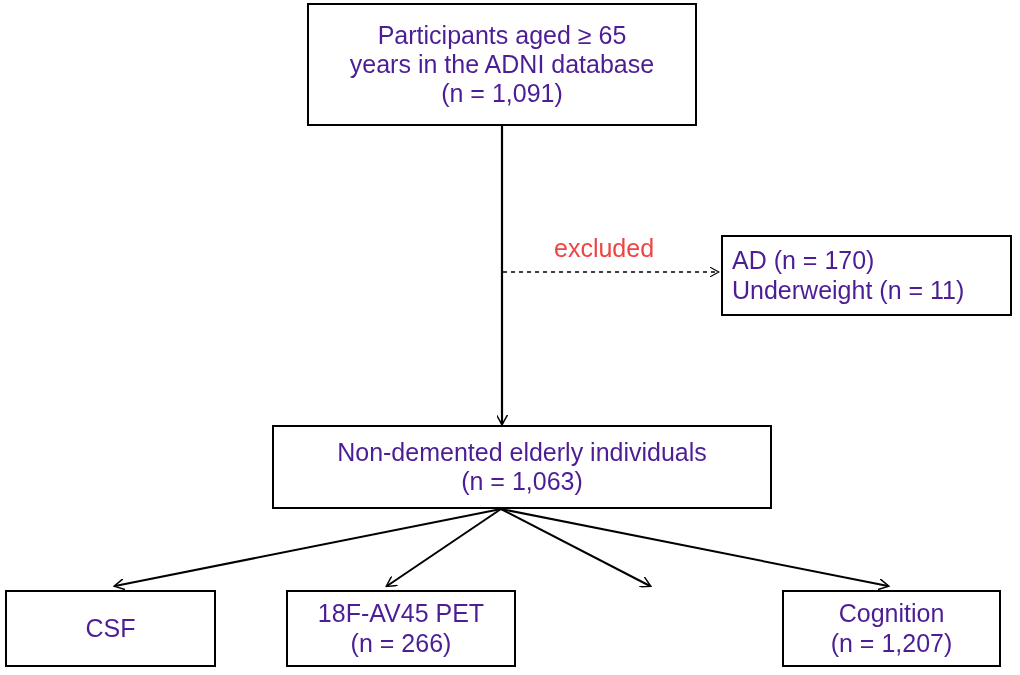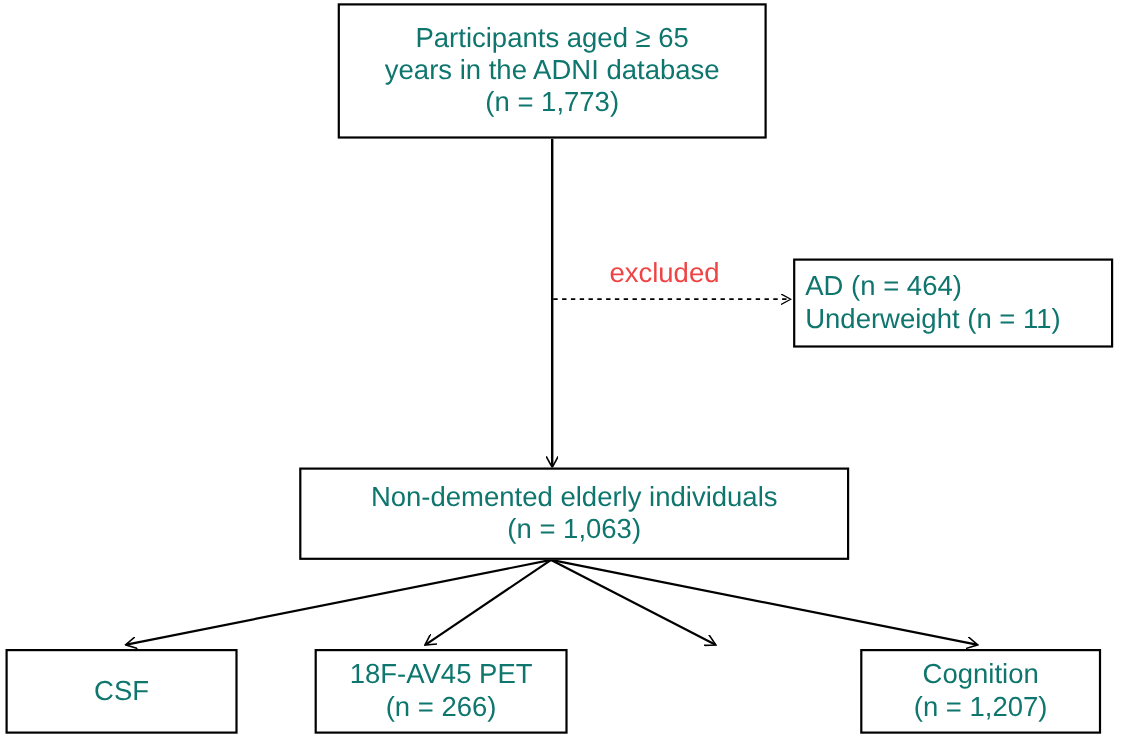--- a/index.html
+++ b/index.html
@@ -29,21 +29,21 @@
   .node-box {
     position: absolute;
     box-sizing: border-box;
     border: 2px solid #000000;
     background: #ffffff;
     display: flex;
     flex-direction: column;
     align-items: center;
     justify-content: center;
     line-height: 1.17;
-    color: #0f766e;
+    color: #4c1d95;
     font-size: 25px;
   }
   .node-box.align-left {
     align-items: flex-start;
   }
   .node-box .line {
     white-space: nowrap;
     display: block;
   }
   .node-box.align-left .line {
@@ -78,27 +78,27 @@
 
     <line x1="501" y1="509" x2="115" y2="586" stroke="#000000" stroke-width="2" marker-end="url(#arrow-solid)"></line>
     <line x1="501" y1="509" x2="387" y2="586" stroke="#000000" stroke-width="2" marker-end="url(#arrow-solid)"></line>
     <line x1="501" y1="509" x2="650" y2="586" stroke="#000000" stroke-width="2" marker-end="url(#arrow-solid)"></line>
     <line x1="501" y1="509" x2="888" y2="586" stroke="#000000" stroke-width="2" marker-end="url(#arrow-solid)"></line>
   </svg>
 
   <div class="node-box" style="left:307px; top:3px; width:390px; height:123px;">
     <span class="line">Participants aged ≥ 65</span>
     <span class="line">years in the ADNI database</span>
-    <span class="line">(n = 1,773)</span>
+    <span class="line">(n = 1,091)</span>
   </div>
 
   <div class="edge-label" style="left:554px; top:236px;">excluded</div>
 
   <div class="node-box align-left" style="left:721px; top:235px; width:291px; height:81px;">
-    <span class="line">AD (n = 464)</span>
+    <span class="line">AD (n = 170)</span>
     <span class="line">Underweight (n = 11)</span>
   </div>
 
   <div class="node-box" style="left:272px; top:425px; width:500px; height:84px;">
     <span class="line">Non-demented elderly individuals</span>
     <span class="line">(n = 1,063)</span>
   </div>
 
   <div class="node-box" style="left:5px; top:590px; width:211px; height:77px;">
     <span class="line">CSF</span>

